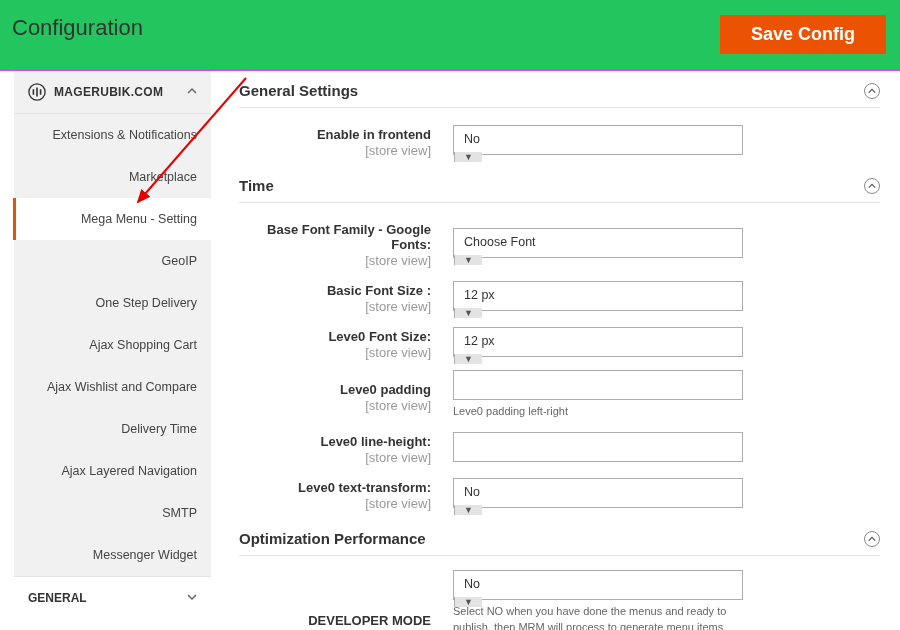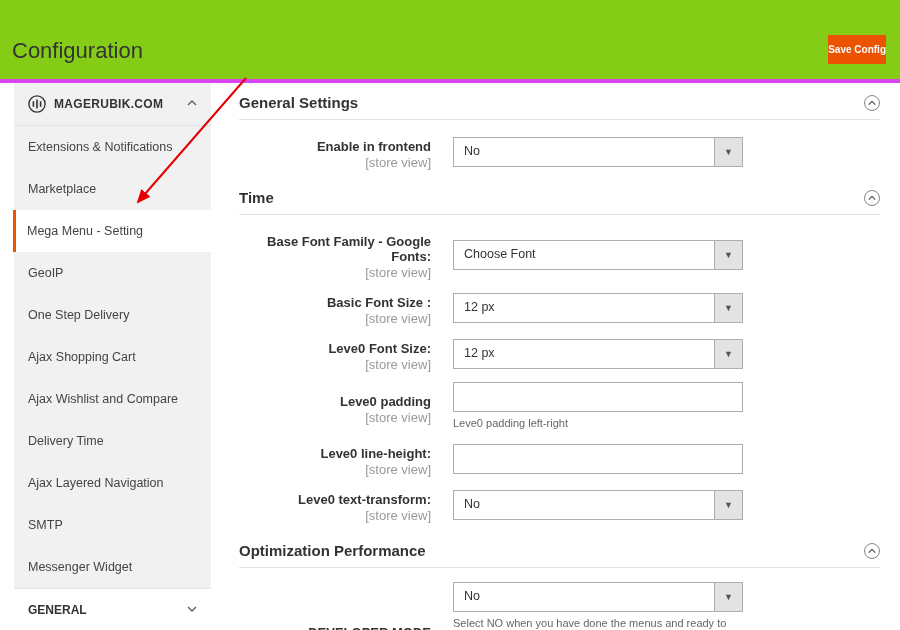--- a/index.html
+++ b/index.html
@@ -1,40 +1,40 @@
 <!DOCTYPE html>
 <html><head>
 <meta charset="utf-8">
 <style>
   * { box-sizing: border-box; margin: 0; padding: 0; }
   body { font-family: 'Helvetica Neue', Arial, sans-serif; background: #fff; color: #333; font-size: 13px; width: 900px; height: 630px; overflow: hidden; position: relative; }
-  .header { display: flex; justify-content: space-between; align-items: flex-end; padding: 15px 14px 15px 12px; border-bottom: 4px solid #d946ef; background: #84cc16; }
+  .header { display: flex; justify-content: space-between; align-items: flex-start; padding: 15px 14px 15px 12px; border-bottom: 2px solid #d946ef; background: #22c55e; }
   .page-title { font-size: 22px; font-weight: 300; color: #333; }
-  .save-btn { background: #eb5202; color: #fff; border: none; padding: 9px 0; font-size: 10px; font-weight: 600; cursor: pointer; margin-top: 20px; }
+  .save-btn { background: #eb5202; color: #fff; border: none; padding: 9px 31px; font-size: 18px; font-weight: 600; cursor: pointer; }
   .content { display: flex; }
   .sidebar { width: 211px; padding-left: 14px; }
-  .side-section { background: #fde047; }
+  .side-section { background: #fde047; text-align: right; }
   .side-header { display: flex; align-items: center; justify-content: space-between; padding: 12px 14px; border-bottom: 1px solid #e3e3e3; background: #f1f1f1; cursor: pointer; }
   .side-header-label { display: flex; align-items: center; gap: 8px; font-weight: 700; font-size: 12px; letter-spacing: 0.3px; color: #333; }
   .logo-icon { width: 18px; height: 18px; display: inline-flex; align-items: center; justify-content: center; }
   .chevron { font-size: 12px; color: #666; }
   .side-item { padding: 14px 14px; font-size: 12.5px; color: #444; background: #f1f1f1; cursor: pointer; }
   .side-item.active { background: #fff; border-left: 3px solid #eb5202; padding-left: 11px; font-weight: 400; margin-left: -1px; }
   .side-general { background: #fff; border-top: 1px solid #e3e3e3; display: flex; justify-content: space-between; align-items: center; padding: 14px 14px; font-weight: 700; font-size: 12px; cursor: pointer; }
   .main { flex: 1; padding: 6px 20px 10px 28px; }
   .group { margin-bottom: 14px; }
   .group-head { display: flex; justify-content: space-between; align-items: center; padding: 5px 0 8px 0; border-bottom: 1px solid #e3e3e3; margin-bottom: 14px; }
   .group-title { font-size: 15px; font-weight: 600; color: #333; }
   .collapse-icon { width: 16px; height: 16px; border: 1px solid #888; border-radius: 50%; display: inline-flex; align-items: center; justify-content: center; font-size: 9px; color: #555; cursor: pointer; }
   .field-row { display: flex; align-items: center; margin-bottom: 10px; }
   .field-label { width: 214px; text-align: right; padding-right: 22px; padding-top: 5px; }
   .field-label .lbl { font-size: 13px; font-weight: 600; color: #333; }
   .field-label .scope { font-size: 13px; color: #999; display: block; margin-top: 1px; }
   .field-control { flex: 1; max-width: 290px; }
-  .select-box { display: flex; border: 1px solid #adadad; height: 30px; background: #fff; }
+  .select-box { display: flex; border: 1px solid #adadad; height: 30px; background: #fff; flex-direction: column; }
   .select-text { flex: 1; padding: 6px 10px; font-size: 12.5px; color: #333; }
   .select-arrow { width: 28px; background: #e3e3e3; border-left: 1px solid #adadad; display: flex; align-items: center; justify-content: center; font-size: 9px; color: #555; }
   .text-input { width: 100%; height: 30px; border: 1px solid #adadad; padding: 6px 10px; font-size: 12.5px; }
   .note { font-size: 11px; color: #666; margin-top: 4px; line-height: 1.4; max-width: 280px; }
   .arrow-overlay { position: absolute; left: 128px; top: 72px; pointer-events: none; z-index: 10; }
 </style>
 </head>
 <body>
 
 <div class="header">

